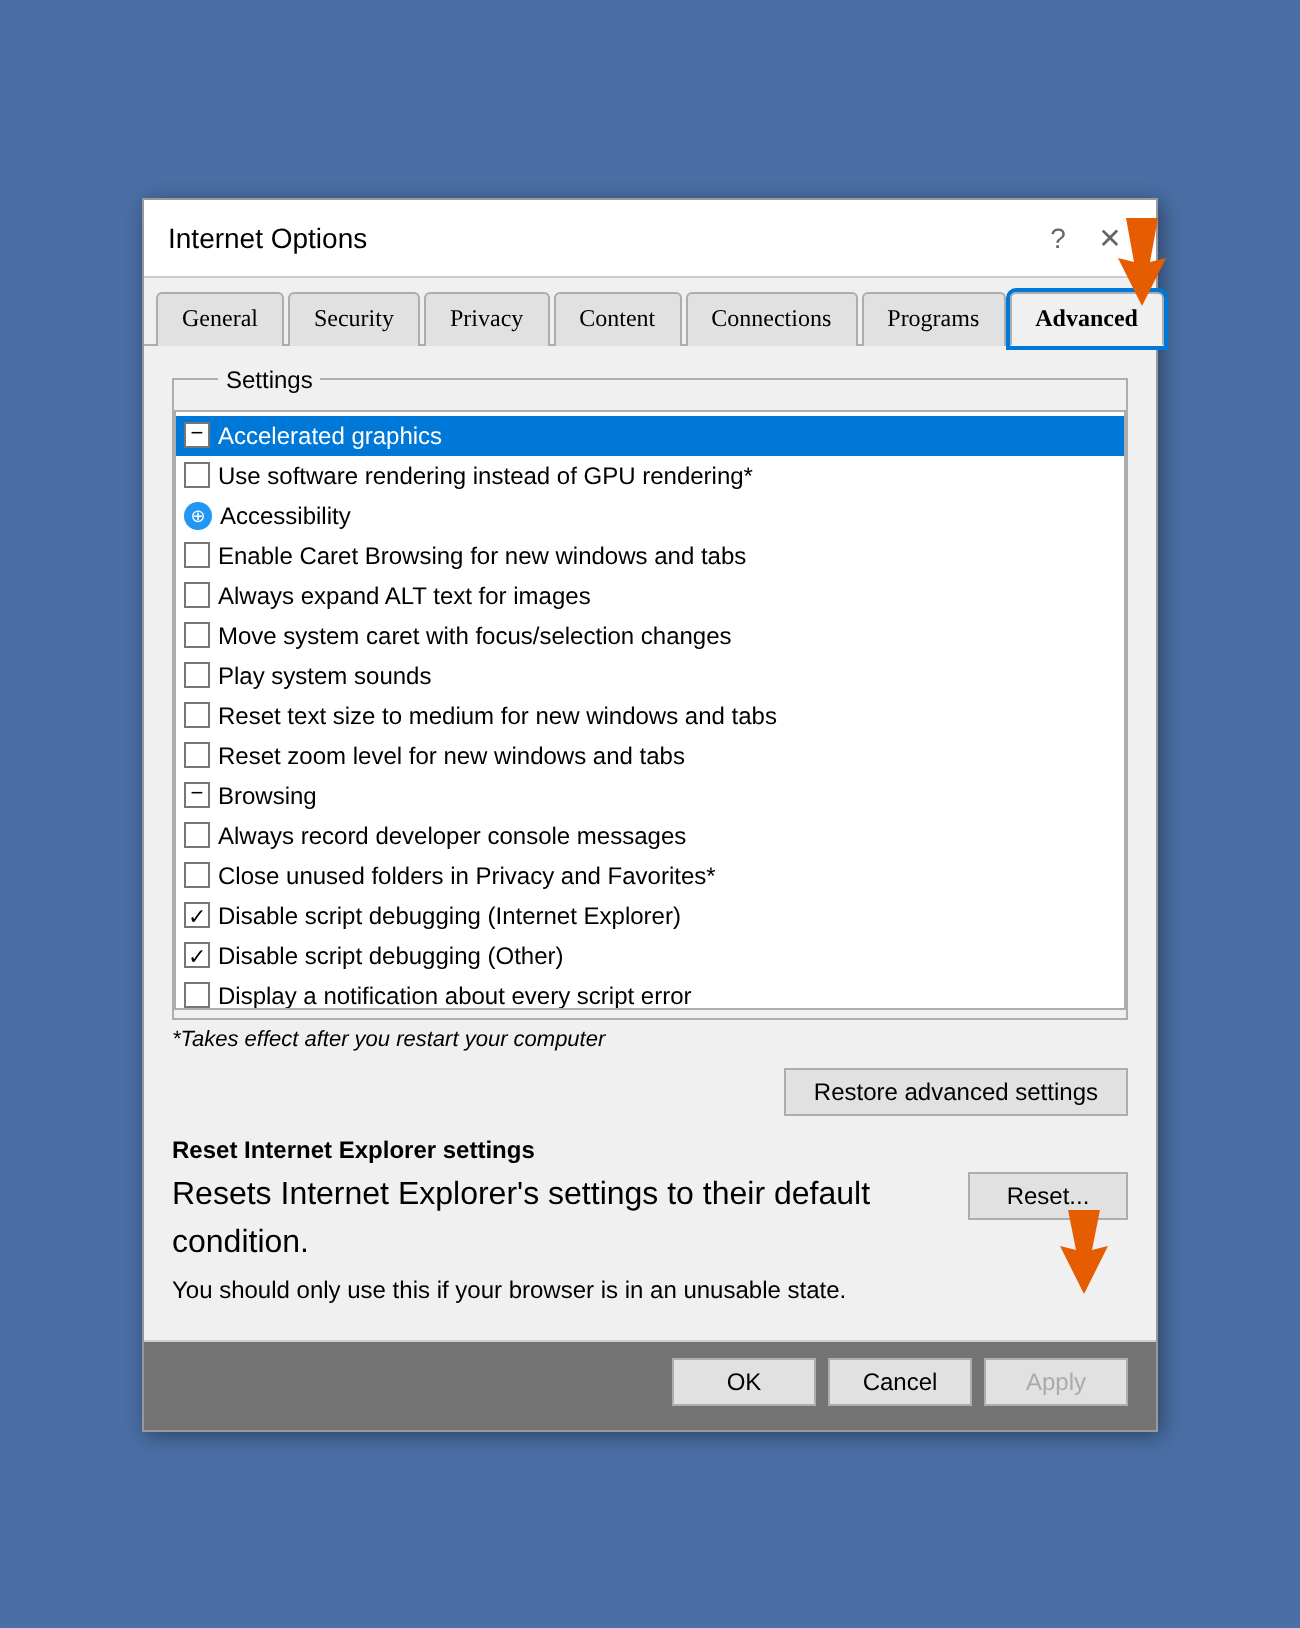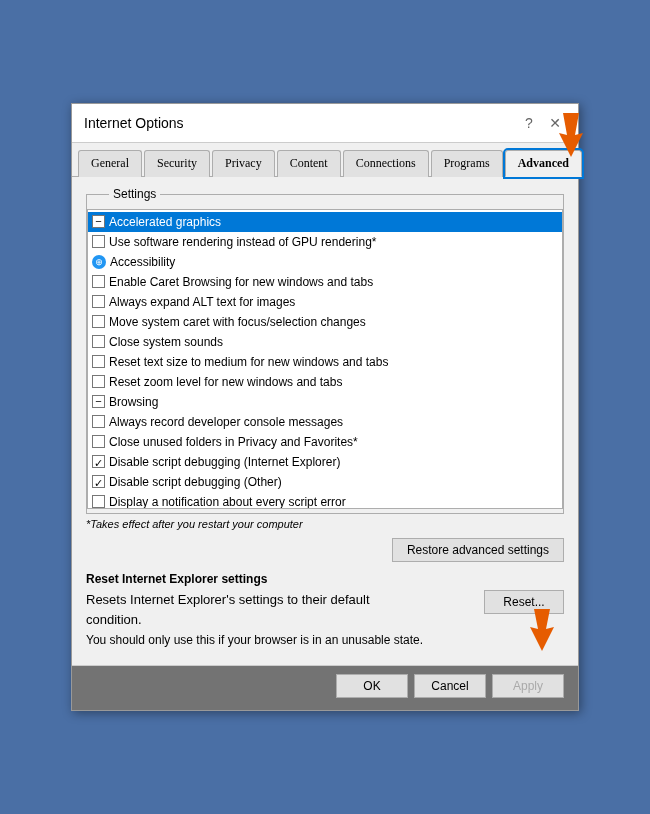--- a/index.html
+++ b/index.html
@@ -203,21 +203,21 @@
       font-size: 12px;
       margin-bottom: 4px;
     }
     .reset-section-body {
       display: flex;
       align-items: flex-start;
       gap: 8px;
     }
     .reset-section-text {
       flex: 1;
-      font-size: 13px;
+      font-size: 16px;
       color: #000;
       line-height: 1.5;
     }
     .reset-arrow-wrap {
       position: relative;
     }
 
     .dialog-footer {
       display: flex;
       justify-content: flex-end;
@@ -305,21 +305,21 @@
           <div class="list-item sub">
             <span class="checkbox"></span>
             <span>Always expand ALT text for images</span>
           </div>
           <div class="list-item sub">
             <span class="checkbox"></span>
             <span>Move system caret with focus/selection changes</span>
           </div>
           <div class="list-item sub">
             <span class="checkbox"></span>
-            <span>Close system sounds</span>
+            <span>Play system sounds</span>
           </div>
           <div class="list-item sub">
             <span class="checkbox"></span>
             <span>Reset text size to medium for new windows and tabs</span>
           </div>
           <div class="list-item sub">
             <span class="checkbox"></span>
             <span>Reset zoom level for new windows and tabs</span>
           </div>
 

